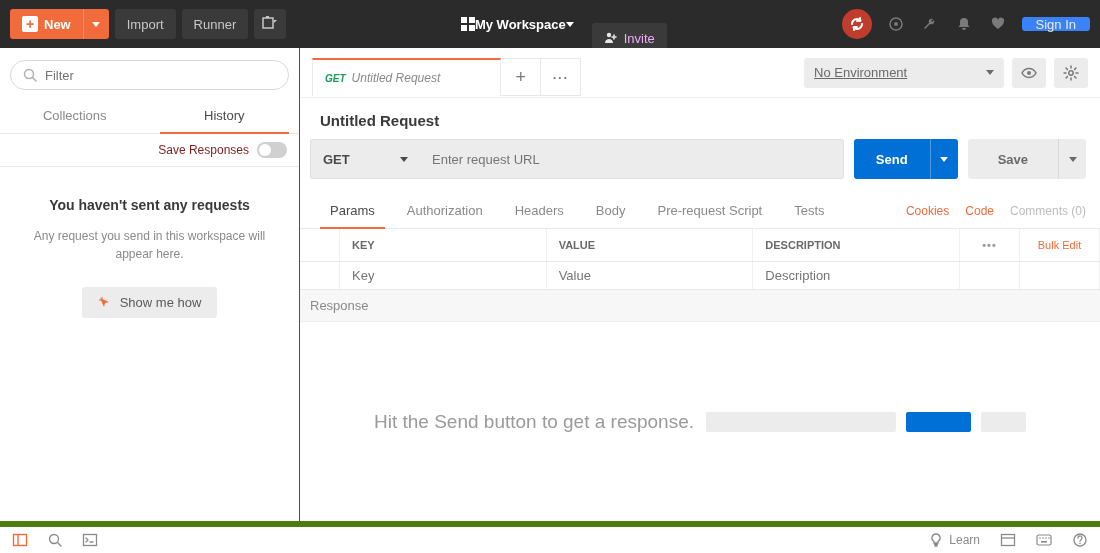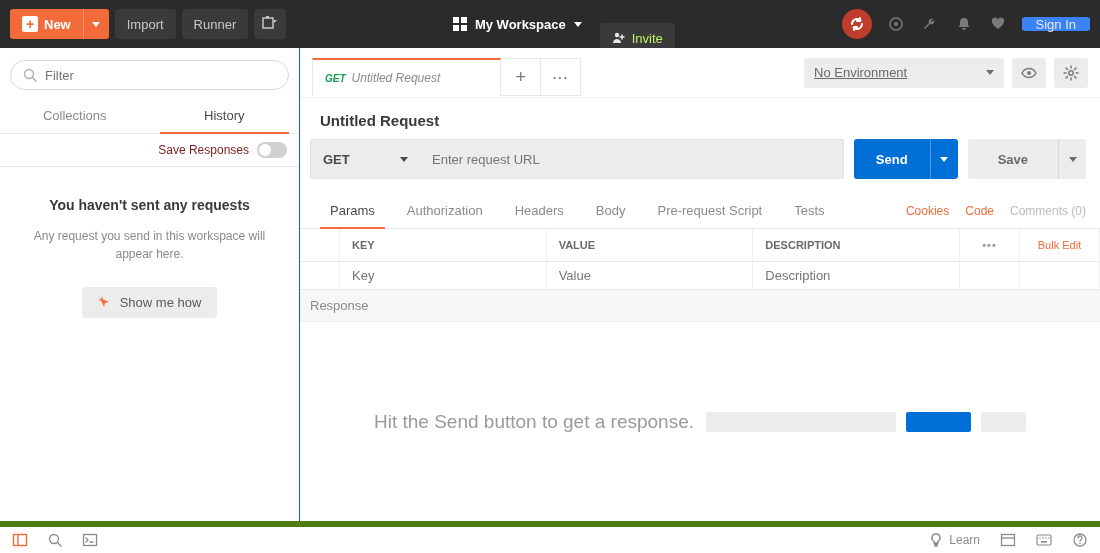--- a/index.html
+++ b/index.html
@@ -9,24 +9,24 @@
   
   .topbar { height: 48px; background: #2b2b2b; display: flex; align-items: center; padding: 0 10px; color: #e0e0e0; }
   .topbar-left { display: flex; align-items: center; gap: 6px; }
   .btn-new { display: flex; align-items: center; background: #f26b3a; color: #fff; height: 30px; border-radius: 3px; overflow: hidden; cursor: pointer; }
   .btn-new .main { display: flex; align-items: center; gap: 6px; padding: 0 12px; font-weight: 600; }
   .btn-new .split { width: 26px; height: 30px; display: flex; align-items: center; justify-content: center; border-left: 1px solid rgba(255,255,255,.25); }
   .plus-box { width: 16px; height: 16px; background: #fff; color: #f26b3a; display: flex; align-items: center; justify-content: center; font-weight: 700; border-radius: 2px; font-size: 14px; line-height: 1; }
   .ghost-btn { height: 30px; padding: 0 12px; background: #3a3a3a; border-radius: 3px; display: flex; align-items: center; cursor: pointer; color: #c7c7c7; }
   .ghost-btn.icon-only { padding: 0 8px; }
   .topbar-center { flex: 1; display: flex; justify-content: center; align-items: center; gap: 18px; color: #fff; }
-  .ws-title { display: flex; align-items: center; gap: 8px; font-weight: 600; cursor: pointer; }
+  .ws-title { display: flex; align-items: center; font-weight: 600; cursor: pointer; }
   .grid-icon { width: 14px; height: 14px; display: grid; grid-template-columns: 1fr 1fr; grid-template-rows: 1fr 1fr; gap: 2px; }
   .grid-icon span { background: #fff; }
-  .invite-btn { display: flex; align-items: center; gap: 6px; background: #3a3a3a; height: 30px; padding: 0 12px; border-radius: 3px; cursor: pointer; color: #bef264; margin-top: 28px; }
+  .invite-btn { display: flex; align-items: center; gap: 6px; background: #3a3a3a; height: 30px; padding: 0 12px; border-radius: 3px; cursor: pointer; color: #f0abfc; margin-top: 28px; }
   .topbar-right { display: flex; align-items: center; gap: 14px; }
   .circle-btn { width: 30px; height: 30px; border-radius: 50%; background: #c03d2e; display: flex; align-items: center; justify-content: center; cursor: pointer; }
   .icon-dim { color: #7a7a7a; cursor: pointer; display:flex; align-items:center; justify-content:center; width:20px; height:20px; }
   .signin { background: #3b82f6; height: 14px; padding: 0 14px; border-radius: 3px; display: flex; align-items: center; cursor: pointer; color: #eaeaea; text-align: right; }
 
   
   .main { flex: 1; display: flex; min-height: 0; }
 
   
   .sidebar { width: 300px; border-right: 1px solid #1d4ed8; display: flex; flex-direction: column; background:#fff; }

